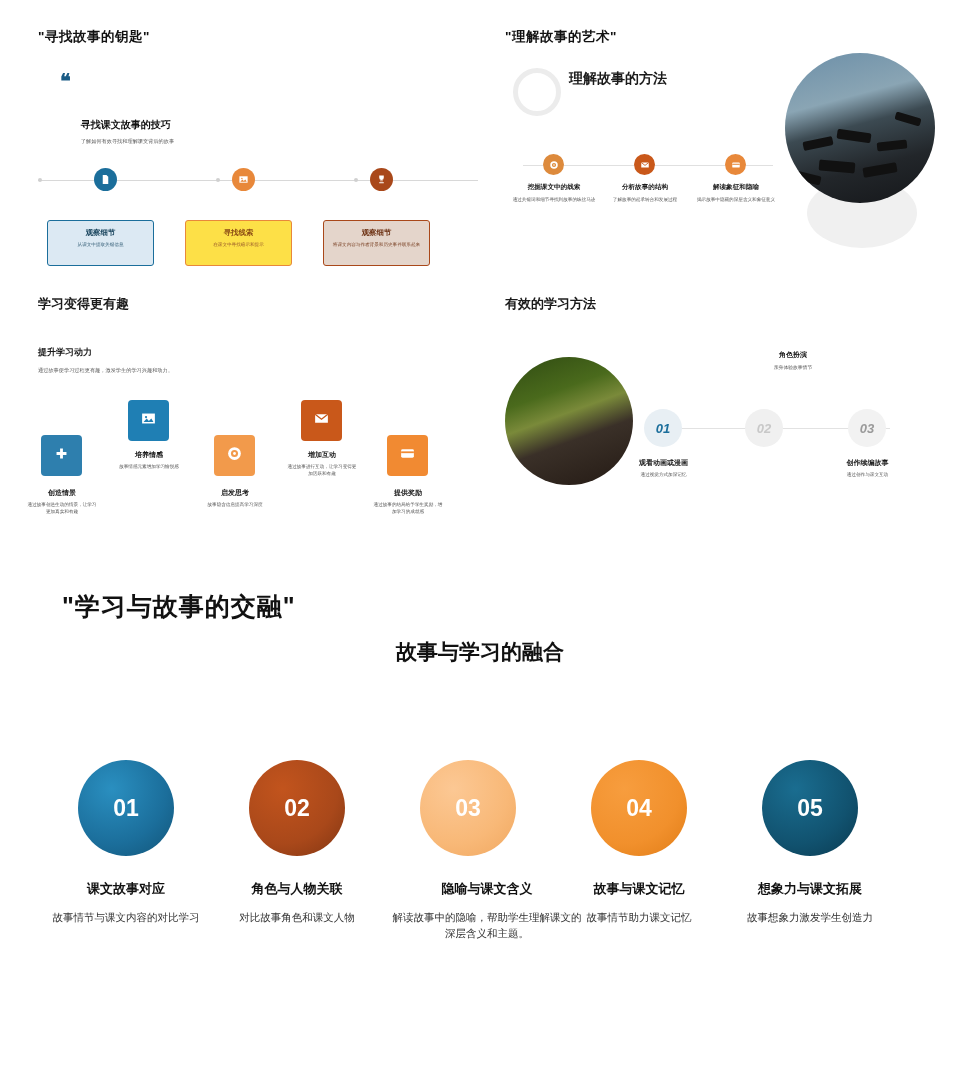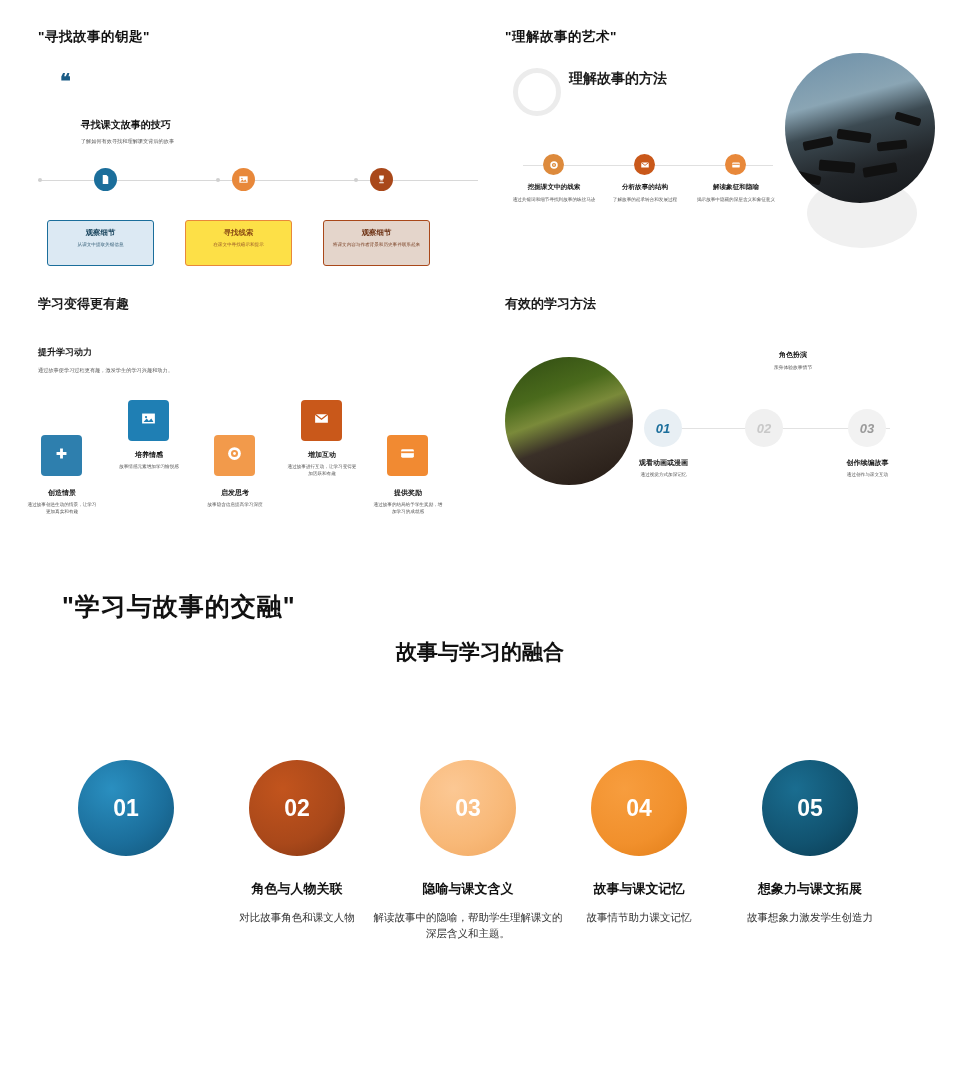--- a/index.html
+++ b/index.html
@@ -369,25 +369,29 @@
   <div class="bub" style="left:420px; background:radial-gradient(circle at 35% 30%, #fcc894, #f8b877 60%, #f0a75f);">
     <span>03</span>
   </div>
   <div class="bub" style="left:591px; background:radial-gradient(circle at 35% 30%, #f79d3e, #f1902c 60%, #e07c16);">
     <span>04</span>
   </div>
   <div class="bub" style="left:762px; background:radial-gradient(circle at 35% 30%, #1a6d90, #11526f 60%, #0a3a50);">
     <span>05</span>
   </div>
 
+  <div class="bub-cap" style="left:31px;">
+    <div class="b-h">课文故事对应</div>
+    <div class="b-p">故事情节与课文内容的对比学习</div>
+  </div>
   <div class="bub-cap" style="left:202px;">
     <div class="b-h">角色与人物关联</div>
     <div class="b-p">对比故事角色和课文人物</div>
   </div>
-  <div class="bub-cap" style="left:373px;">
+  <div class="bub-cap" style="left:392px;">
     <div class="b-h">隐喻与课文含义</div>
     <div class="b-p">解读故事中的隐喻，帮助学生理解课文的深层含义和主题。</div>
   </div>
   <div class="bub-cap" style="left:715px;">
     <div class="b-h">想象力与课文拓展</div>
     <div class="b-p">故事想象力激发学生创造力</div>
   </div>
   <div class="bub-cap" style="left:544px;">
     <div class="b-h">故事与课文记忆</div>
     <div class="b-p">故事情节助力课文记忆</div>

